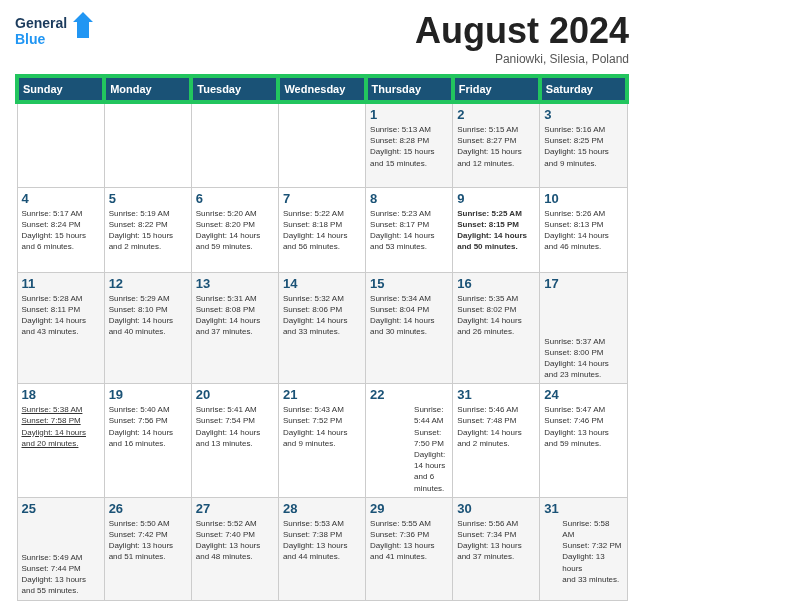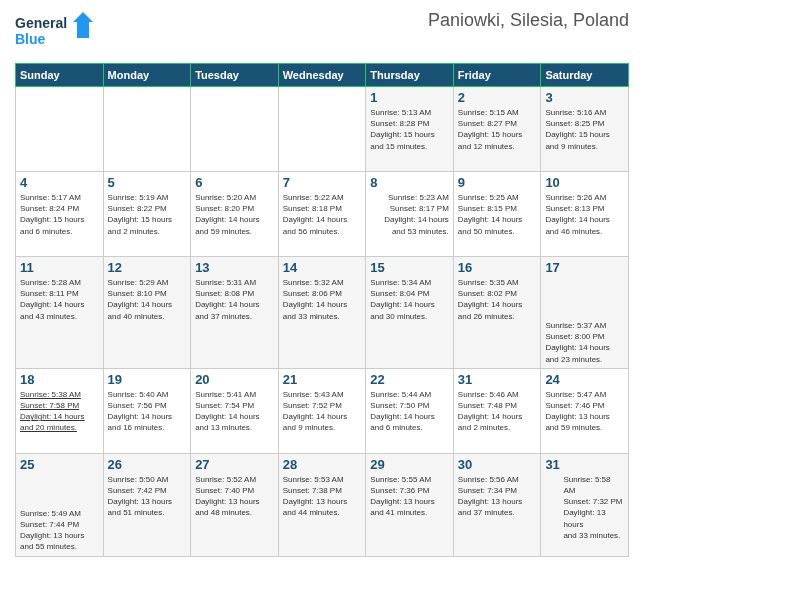--- a/index.html
+++ b/index.html
@@ -26,36 +26,36 @@
     }
     .title-block {
       text-align: right;
     }
     .month-year {
       font-size: 36px;
       font-weight: bold;
       color: #222;
     }
     .location {
-      font-size: 18px;
+      font-size: 12px;
       color: #555;
     }
     table {
       width: 100%;
       border-collapse: collapse;
       table-layout: fixed;
     }
     thead tr th {
       background: #1a5276;
       color: #fff;
       font-size: 11px;
       font-weight: bold;
       padding: 5px 4px;
       text-align: left;
-      border: 1px solid #22c55e;
+      border: 4px solid #22c55e;
     }
     tbody tr td {
       vertical-align: top;
       border: 1px solid #ccc;
       padding: 3px 4px;
       font-size: 8.5px;
       color: #333;
       height: 85px;
       background: #fff;
     }
@@ -87,20 +87,21 @@
 <div class="container">
   <div class="header">
     <div class="logo">
   <svg width="80" height="45" viewBox="0 0 80 45">
     <text x="0" y="18" font-size="14" font-weight="bold" font-family="Arial" fill="#1a3a5c">General</text>
     <text x="0" y="34" font-size="14" font-weight="bold" font-family="Arial" fill="#2196F3">Blue</text>
     <polygon points="68,2 78,12 74,12 74,28 62,28 62,12 58,12" fill="#2196F3"></polygon>
   </svg>
 </div>
     <div class="title-block">
+      <div class="month-year">August 2024</div>
       <div class="location">Paniowki, Silesia, Poland</div>
     </div>
   </div>
 
   <table>
     <thead>
       <tr>
         <th>Sunday</th>
         <th>Monday</th>
         <th>Tuesday</th>
@@ -162,28 +163,28 @@
           </td>
           <td>
             <span class="day-number">7</span>
             <div class="day-info" style="white-space: pre-line;">Sunrise: 5:22 AM
 Sunset: 8:18 PM
 Daylight: 14 hours
 and 56 minutes.</div>
           </td>
           <td>
             <span class="day-number">8</span>
-            <div class="day-info" style="white-space: pre-line; text-align: right;">Sunrise: 5:23 AM
+            <div class="day-info" style="white-space: pre-line;">Sunrise: 5:23 AM
 Sunset: 8:17 PM
 Daylight: 14 hours
 and 53 minutes.</div>
           </td>
           <td>
             <span class="day-number">9</span>
-            <div class="day-info" style="white-space: pre-line;">Sunrise: 5:25 AM
+            <div class="day-info" style="white-space: pre-line; font-weight: bold;">Sunrise: 5:25 AM
 Sunset: 8:15 PM
 Daylight: 14 hours
 and 50 minutes.</div>
           </td>
           <td>
             <span class="day-number">10</span>
             <div class="day-info" style="white-space: pre-line;">Sunrise: 5:26 AM
 Sunset: 8:13 PM
 Daylight: 14 hours
 and 46 minutes.</div>
@@ -264,21 +265,21 @@
           </td>
           <td>
             <span class="day-number">21</span>
             <div class="day-info" style="white-space: pre-line;">Sunrise: 5:43 AM
 Sunset: 7:52 PM
 Daylight: 14 hours
 and 9 minutes.</div>
           </td>
           <td>
             <span class="day-number">22</span>
-            <div class="day-info" style="white-space: pre-line;">Sunrise: 5:44 AM
+            <div class="day-info" style="white-space: pre-line; margin-left: 44px;">Sunrise: 5:44 AM
 Sunset: 7:50 PM
 Daylight: 14 hours
 and 6 minutes.</div>
           </td>
           <td>
             <span class="day-number">31</span>
             <div class="day-info" style="white-space: pre-line;">Sunrise: 5:46 AM
 Sunset: 7:48 PM
 Daylight: 14 hours
 and 2 minutes.</div>

